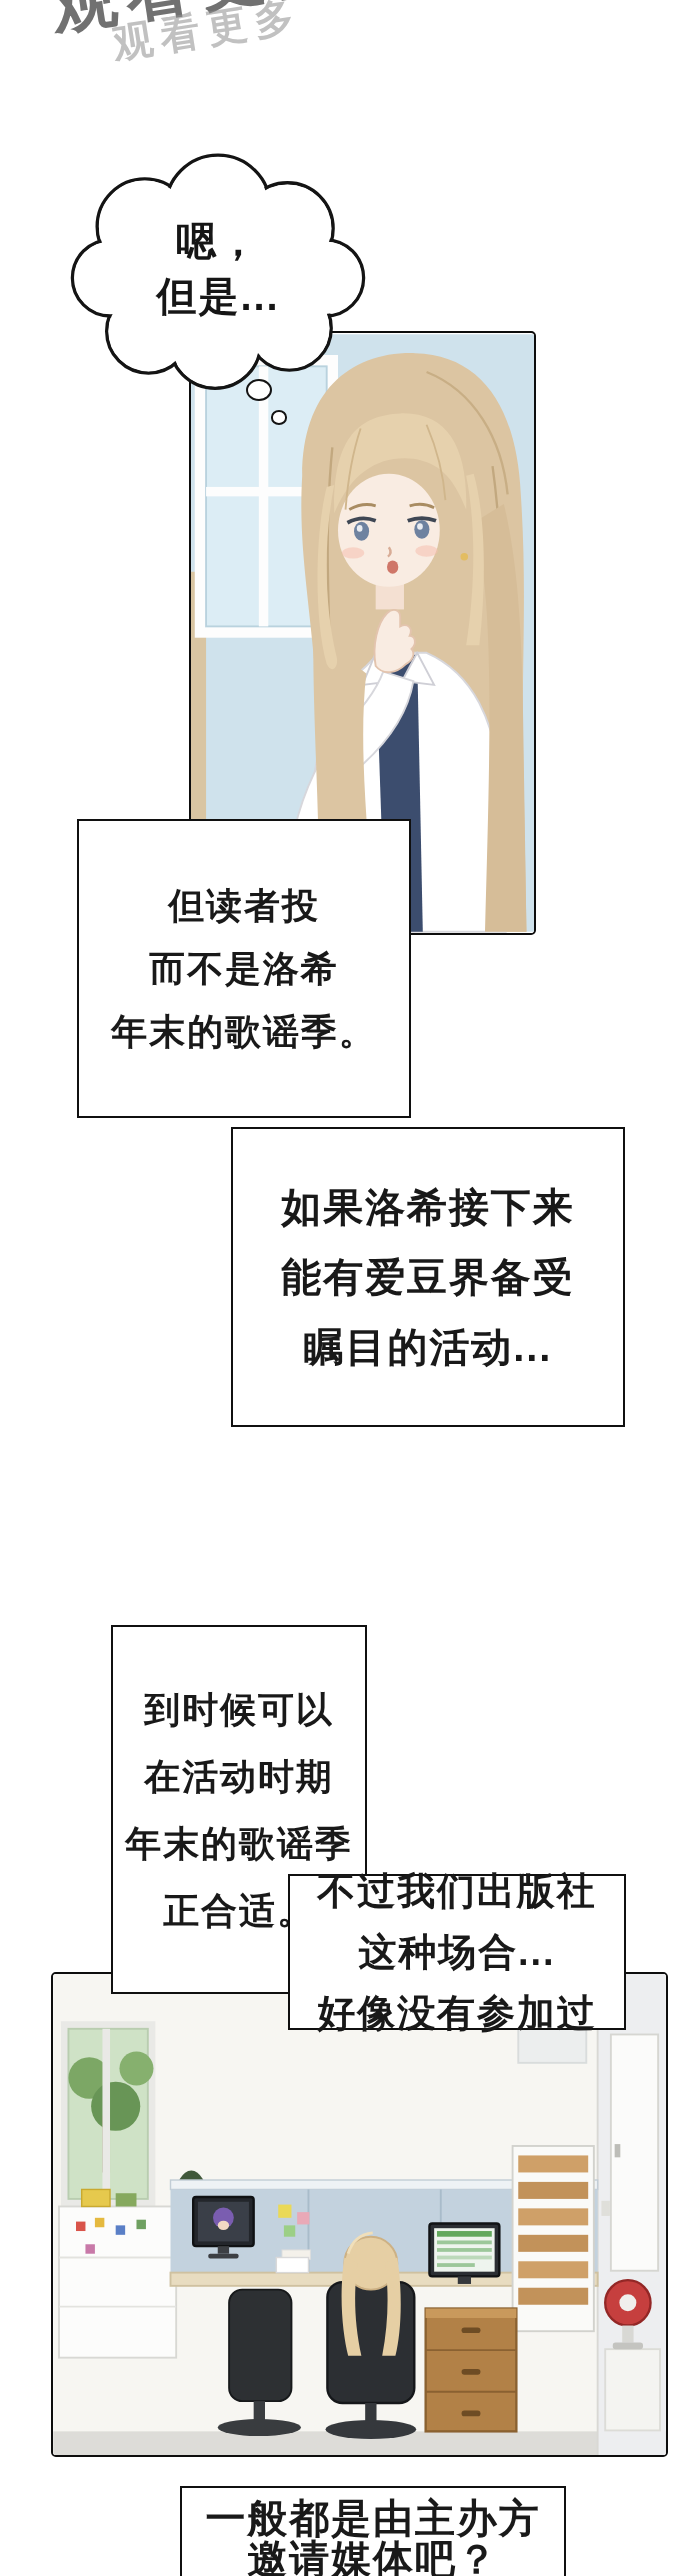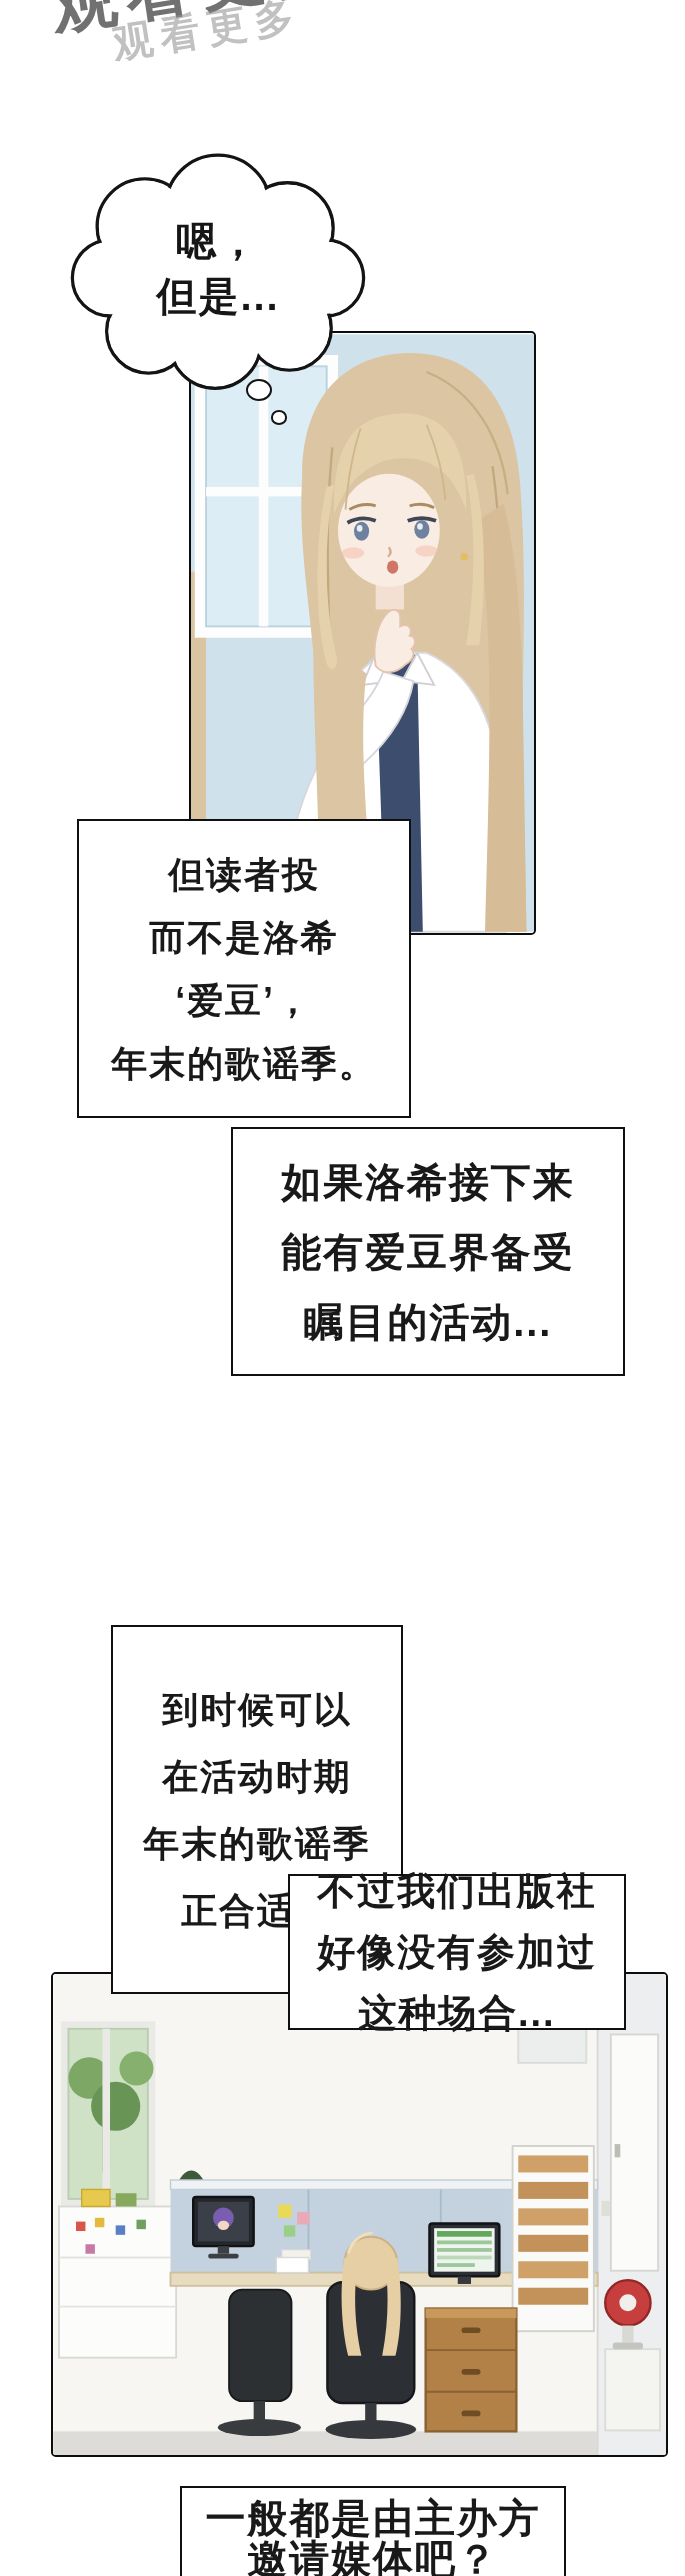--- a/index.html
+++ b/index.html
@@ -33,23 +33,23 @@
   #tail-1{left:246px;top:379px;width:22px;height:18px;}
   #tail-2{left:271px;top:410px;width:12.4px;height:10.5px;}
 
   
   .speech-box{position:absolute;background:#ffffff;border:2.9px solid #101010;
     box-sizing:border-box;display:flex;flex-direction:column;justify-content:center;
     align-items:center;text-align:center;font-weight:700;color:#191919;z-index:4;}
   .speech-box .line{letter-spacing:1.9px;white-space:nowrap;}
   #box-1{left:77px;top:819px;width:334px;height:299px;}
   #box-1 .line{font-size:36px;line-height:63px;}
-  #box-2{left:231px;top:1127px;width:394px;height:249px;}
+  #box-2{left:231px;top:1127px;width:394px;height:300px;}
   #box-2 .line{font-size:40px;line-height:70px;}
-  #box-3{left:111px;top:1625px;width:292px;height:369px;}
+  #box-3{left:111px;top:1625px;width:256px;height:369px;}
   #box-3 .line{font-size:36px;line-height:67px;}
   #box-4{left:288px;top:1874px;width:338px;height:156px;}
   #box-4 .line{font-size:38px;line-height:61px;}
   #box-5{left:180px;top:2486px;width:386px;height:162px;justify-content:flex-start;padding-top:9.5px;}
   #box-5 .line{font-size:40px;line-height:41px;}
 </style>
 </head>
 <body>
 
 <div id="page">
@@ -252,41 +252,40 @@
       <div>嗯，</div>
       <div>但是...</div>
     </div>
   </div>
   <div class="tail" id="tail-1"></div>
   <div class="tail" id="tail-2"></div>
 
   <div class="speech-box" id="box-1">
     <div class="line">但读者投</div>
     <div class="line">而不是洛希</div>
-    <div class="line">‘爱豆’，</div>
     <div class="line">年末的歌谣季。</div>
   </div>
 
   <div class="speech-box" id="box-2">
     <div class="line">如果洛希接下来</div>
     <div class="line">能有爱豆界备受</div>
     <div class="line">瞩目的活动...</div>
   </div>
 
   <div class="speech-box" id="box-3">
     <div class="line">到时候可以</div>
     <div class="line">在活动时期</div>
     <div class="line">年末的歌谣季</div>
     <div class="line">正合适。</div>
   </div>
 
   <div class="speech-box" id="box-4">
     <div class="line">不过我们出版社</div>
+    <div class="line">这种场合...</div>
     <div class="line">好像没有参加过</div>
-    <div class="line">这种场合...</div>
   </div>
 
   <div class="speech-box" id="box-5">
     <div class="line">一般都是由主办方</div>
     <div class="line">邀请媒体吧？</div>
 
   </div>
 
 </div>
 

